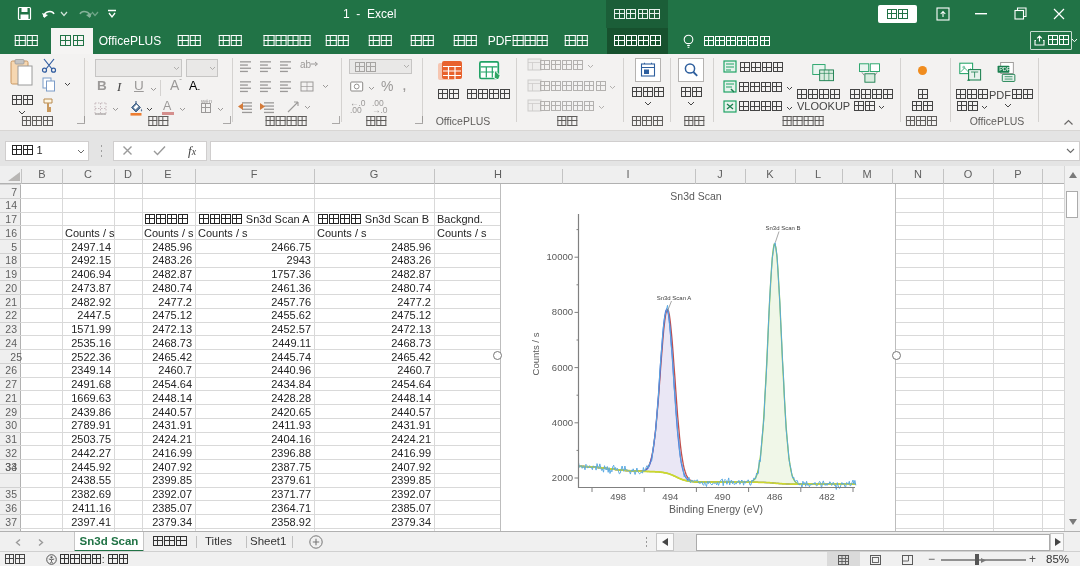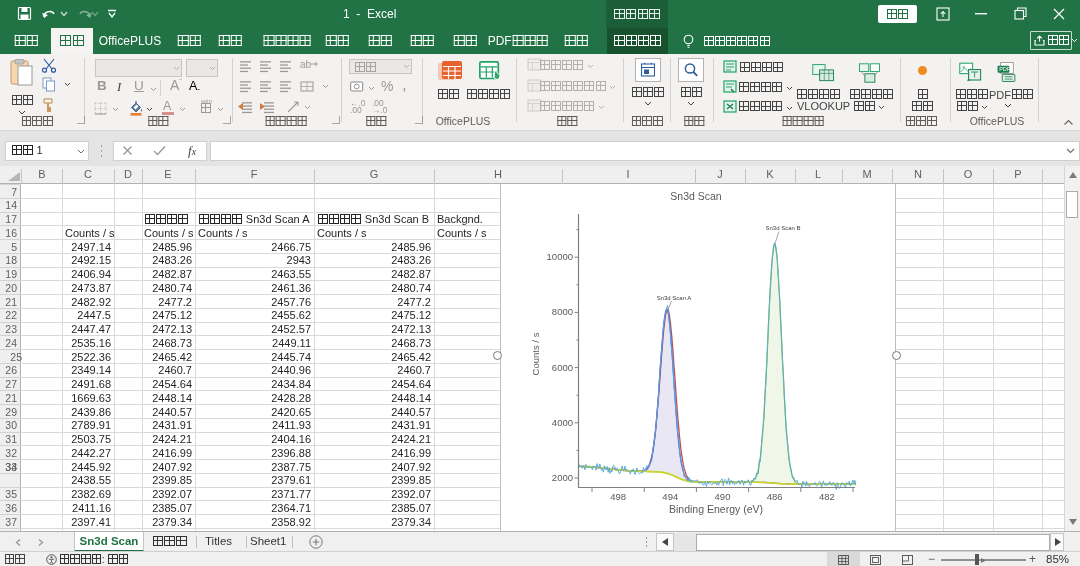--- a/index.html
+++ b/index.html
@@ -547,35 +547,35 @@
     <span class="num" style="left:111px;top:56.5px">2497.14</span>
     <span class="num" style="left:192px;top:56.5px">2485.96</span>
     <span class="num" style="left:311px;top:56.5px">2466.75</span>
     <span class="num" style="left:431px;top:56.5px">2485.96</span>
     <span class="num" style="left:111px;top:70.2px">2492.15</span>
     <span class="num" style="left:192px;top:70.2px">2483.26</span>
     <span class="num" style="left:311px;top:70.2px">2943</span>
     <span class="num" style="left:431px;top:70.2px">2483.26</span>
     <span class="num" style="left:111px;top:84.0px">2406.94</span>
     <span class="num" style="left:192px;top:84.0px">2482.87</span>
-    <span class="num" style="left:311px;top:84.0px">2463.55</span>
+    <span class="num" style="left:311px;top:84.0px">1757.36</span>
     <span class="num" style="left:431px;top:84.0px">2482.87</span>
     <span class="num" style="left:111px;top:97.8px">2473.87</span>
     <span class="num" style="left:192px;top:97.8px">2480.74</span>
     <span class="num" style="left:311px;top:97.8px">2461.36</span>
     <span class="num" style="left:431px;top:97.8px">2480.74</span>
     <span class="num" style="left:111px;top:111.5px">2482.92</span>
     <span class="num" style="left:192px;top:111.5px">2477.2</span>
     <span class="num" style="left:311px;top:111.5px">2457.76</span>
     <span class="num" style="left:431px;top:111.5px">2477.2</span>
     <span class="num" style="left:111px;top:125.2px">2447.5</span>
     <span class="num" style="left:192px;top:125.2px">2475.12</span>
     <span class="num" style="left:311px;top:125.2px">2455.62</span>
     <span class="num" style="left:431px;top:125.2px">2475.12</span>
-    <span class="num" style="left:111px;top:139.0px">2447.47</span>
+    <span class="num" style="left:111px;top:139.0px">1571.99</span>
     <span class="num" style="left:192px;top:139.0px">2472.13</span>
     <span class="num" style="left:311px;top:139.0px">2452.57</span>
     <span class="num" style="left:431px;top:139.0px">2472.13</span>
     <span class="num" style="left:111px;top:152.8px">2535.16</span>
     <span class="num" style="left:192px;top:152.8px">2468.73</span>
     <span class="num" style="left:311px;top:152.8px">2449.11</span>
     <span class="num" style="left:431px;top:152.8px">2468.73</span>
     <span class="num" style="left:111px;top:166.5px">2522.36</span>
     <span class="num" style="left:192px;top:166.5px">2465.42</span>
     <span class="num" style="left:311px;top:166.5px">2445.74</span>

